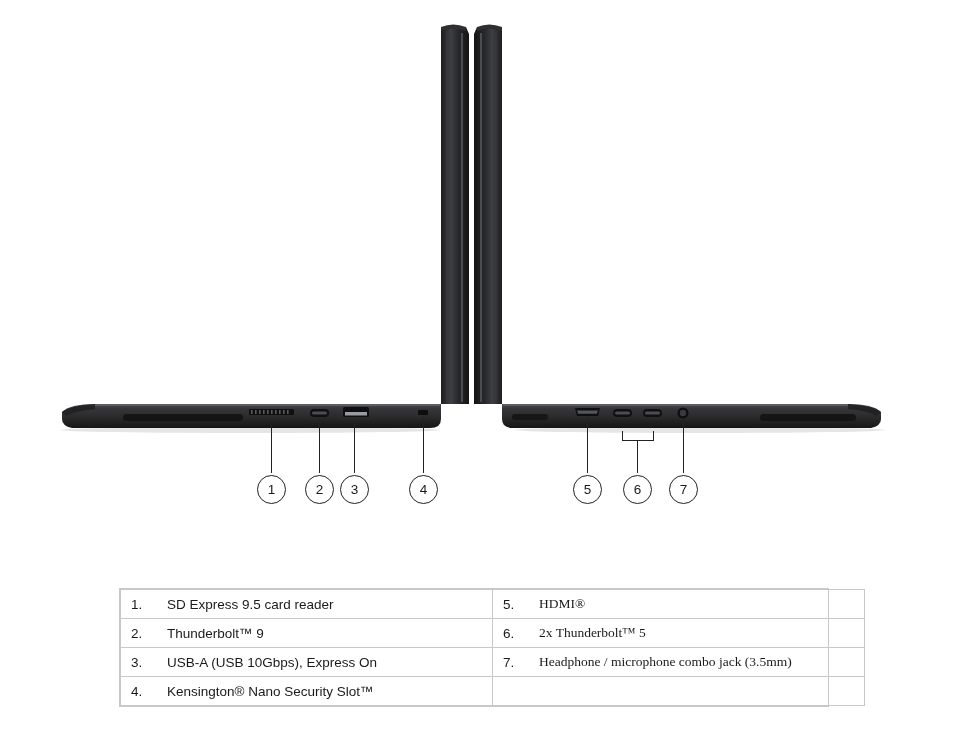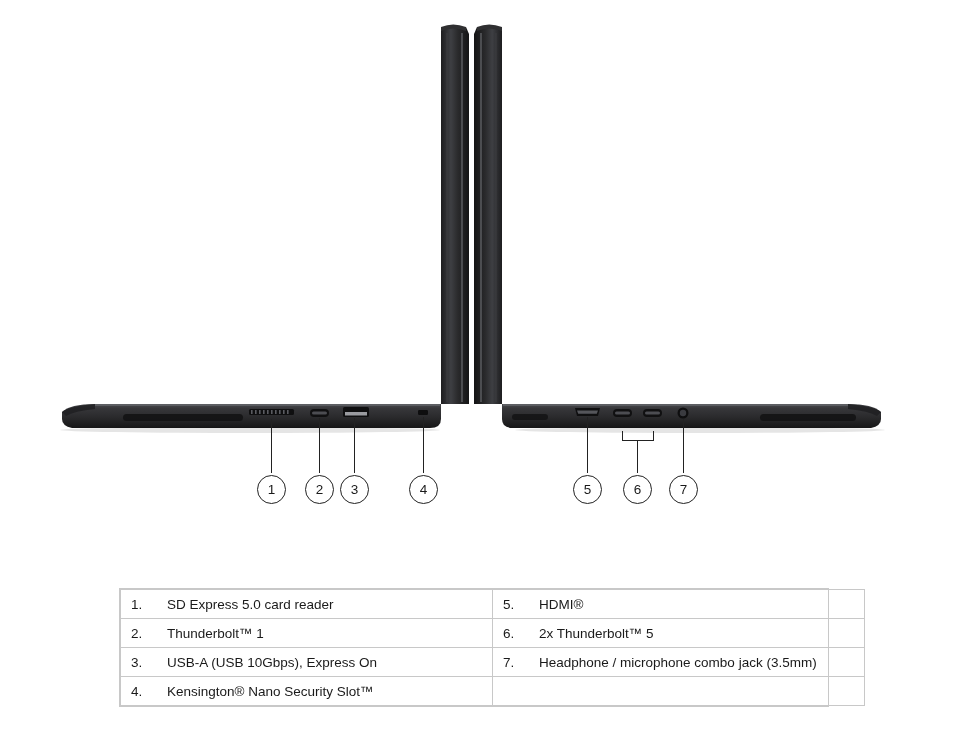--- a/index.html
+++ b/index.html
@@ -92,21 +92,21 @@
   td.txt {
     border-left: none !important;
     padding-left: 8px;
   }
   td.empty {
     border-right: none !important;
   }
   .col-left-num { width: 30px; }
   .col-left-txt { width: 325px; }
   .col-right-num { width: 30px; }
-  .col-right-txt { width: 325px; }
+  .col-right-txt { width: 325px; font-family: Liberation Serif, serif; }
 </style>
 </head>
 <body>
 
 <div id="illustration">
 
   <svg class="laptop-svg" width="958" height="530" viewBox="0 0 958 530">
     <defs>
       <linearGradient id="lidGradL" x1="0" y1="0" x2="1" y2="0">
         <stop offset="0%" stop-color="#1d1d1f"></stop>
@@ -259,27 +259,27 @@
   <div class="callout" style="left:573px; top:475px;">5</div>
   <div class="callout" style="left:623px; top:475px;">6</div>
   <div class="callout" style="left:669px; top:475px;">7</div>
 </div>
 
 <div id="legend">
   <table>
     <tbody>
       <tr>
         <td class="num col-left-num">1.</td>
-        <td class="txt col-left-txt">SD Express 5.0 card reader</td>
+        <td class="txt col-left-txt">SD Express 9.5 card reader</td>
         <td class="num col-right-num">5.</td>
         <td class="txt col-right-txt">HDMI®</td>
       </tr>
       <tr>
         <td class="num col-left-num">2.</td>
-        <td class="txt col-left-txt">Thunderbolt™ 1</td>
+        <td class="txt col-left-txt">Thunderbolt™ 9</td>
         <td class="num col-right-num">6.</td>
         <td class="txt col-right-txt">2x Thunderbolt™ 5</td>
       </tr>
       <tr>
         <td class="num col-left-num">3.</td>
         <td class="txt col-left-txt">USB-A (USB 10Gbps), Express On</td>
         <td class="num col-right-num">7.</td>
         <td class="txt col-right-txt">Headphone / microphone combo jack (3.5mm)</td>
       </tr>
       <tr>

